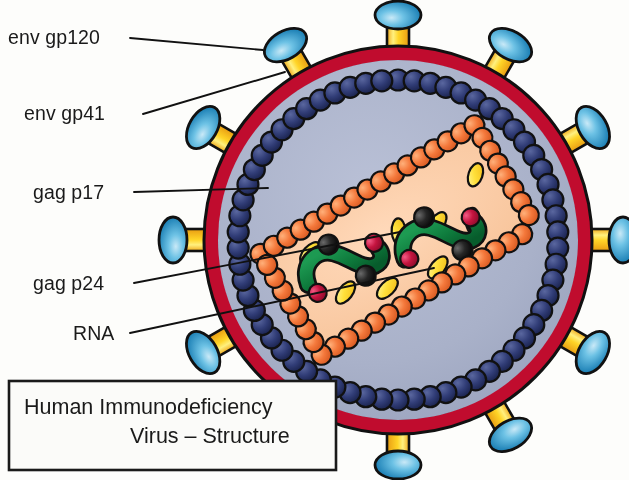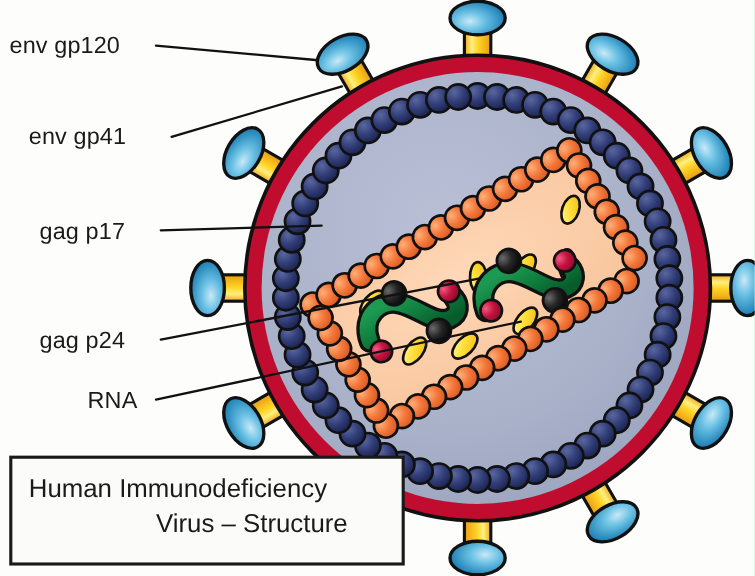--- a/index.html
+++ b/index.html
@@ -8,21 +8,21 @@
     padding: 0;
     background: #ffffff;
   }
   body {
     font-family: "Liberation Sans", sans-serif;
   }
   #stage {
     position: relative;
     width: 629px;
     height: 480px;
-    background: #86efac;
+    background: #f0abfc;
     overflow: hidden;
   }
   #diagram {
     position: absolute;
     left: 0;
     top: 0;
     width: 629px;
     height: 480px;
   }
   .lbl {

